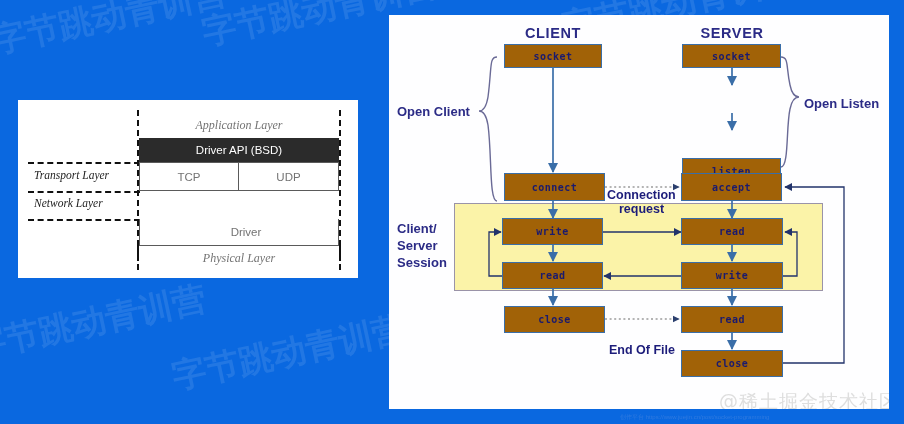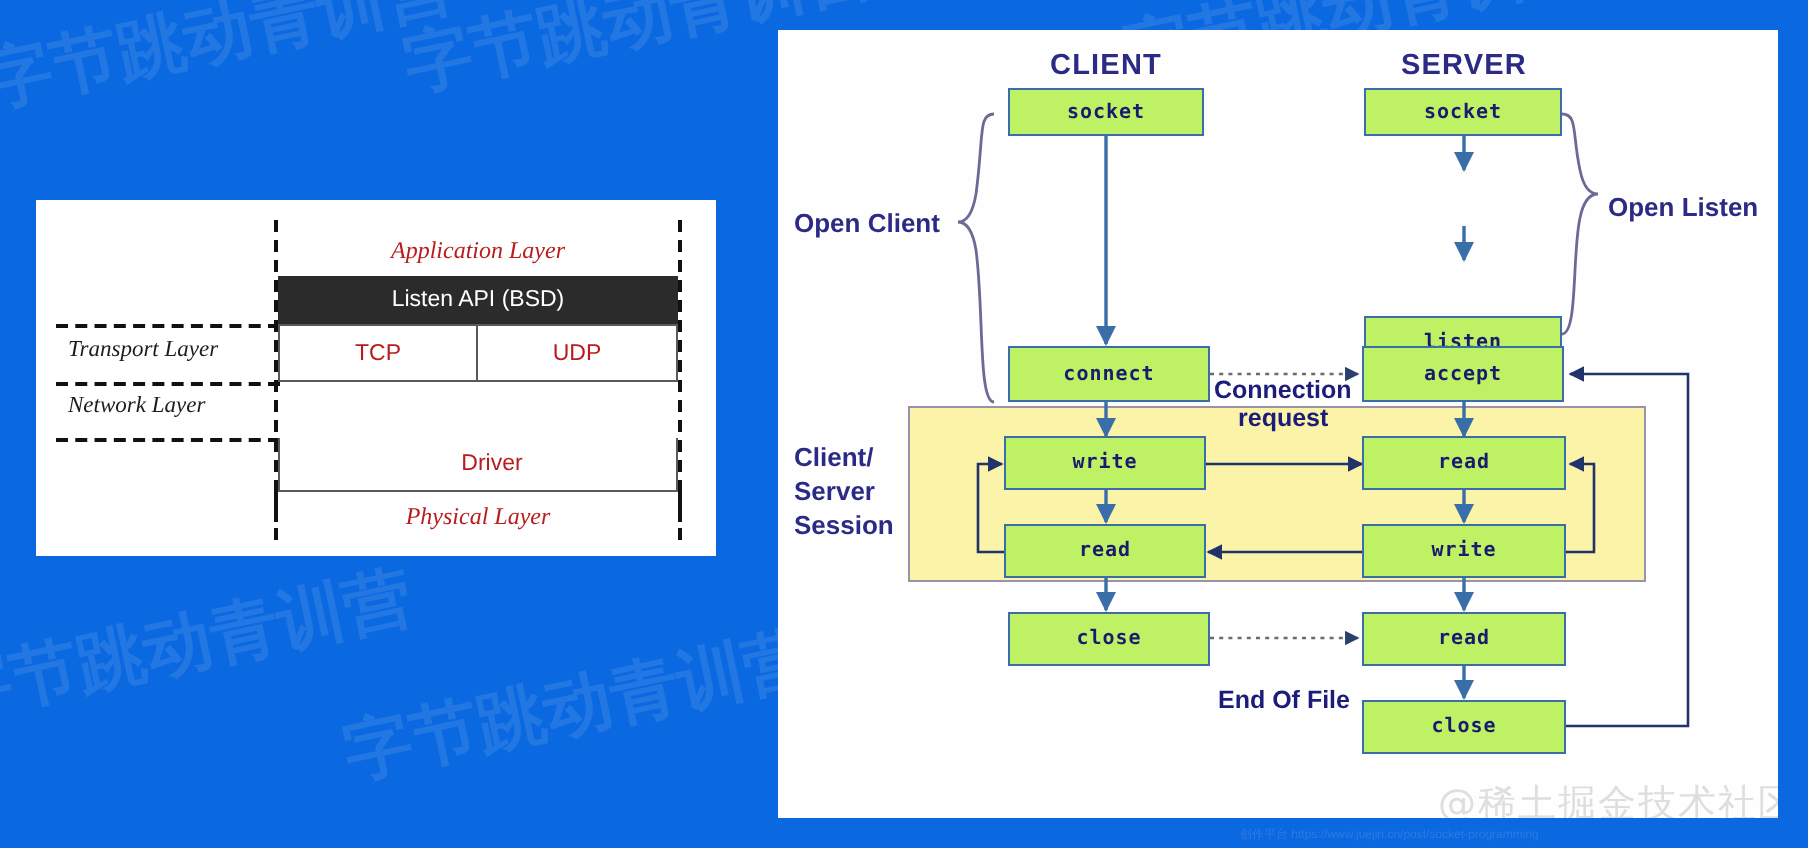--- a/index.html
+++ b/index.html
@@ -14,38 +14,38 @@
   .bg-wm{position:absolute;color:rgba(255,255,255,.10);font-size:34px;font-weight:700;
     transform:rotate(-12deg);white-space:nowrap;font-family:"DejaVu Sans",sans-serif;}
 
   
   #left-panel{
     position:absolute;left:18px;top:100px;width:340px;height:178px;
     background:#ffffff;box-sizing:border-box;
   }
   #layer-figure{position:absolute;left:0;top:0;width:340px;height:178px;}
   .lyr{position:absolute;box-sizing:border-box;display:flex;align-items:center;justify-content:center;
-       font-size:11.5px;color:#b91c1c;}
+       font-size:11.5px;color:#737373;}
   .lyr-it{font-style:italic;font-family:"Liberation Serif",serif;font-size:12px;}
   .solid-box{border:1px solid #5a5a5a;background:#fff;}
   .dark-box{background:#2b2b2b;color:#fff;border:1px solid #2b2b2b;}
   .vdash{position:absolute;border-left:2px dashed #111;}
   .hdash{position:absolute;border-top:2px dashed #111;}
   .lbl-left{position:absolute;font-style:italic;font-family:"Liberation Serif",serif;
             font-size:11.5px;color:#1d1d1d;}
 
   
   #right-panel{
     position:absolute;left:389px;top:15px;width:500px;height:394px;
     background:#fefeff;overflow:hidden;
   }
   #socket-figure{position:absolute;left:0;top:0;width:500px;height:394px;}
   .col-head{position:absolute;font-weight:bold;font-size:14.5px;color:#2b2b86;
             letter-spacing:.6px;text-align:center;}
-  .node{position:absolute;box-sizing:border-box;background:#bef264;border:1px solid #3a6ea8;
+  .node{position:absolute;box-sizing:border-box;background:#a16207;border:1px solid #3a6ea8;
         display:flex;align-items:center;justify-content:center;
         font-family:"DejaVu Sans Mono",monospace;font-size:10px;font-weight:bold;
         color:#1a1a6e;letter-spacing:.5px;}
   .session-box{position:absolute;background:#fbf3a8;border:1px solid #9a93a8;box-sizing:border-box;}
   .grp-label{position:absolute;font-weight:bold;font-size:13px;color:#2b2b86;line-height:17px;}
   .small-label{position:absolute;font-weight:bold;font-size:12.5px;color:#1c1c7a;line-height:14px;margin-top:38px;}
   .fig-title{position:absolute;font-weight:bold;font-size:19px;color:#2b2b86;letter-spacing:.5px;}
   .wm-right{position:absolute;font-size:19px;color:#dedede;letter-spacing:1px;
             font-family:"DejaVu Sans",sans-serif;white-space:nowrap;}
   svg.overlay{position:absolute;left:0;top:0;width:500px;height:394px;pointer-events:none;}
@@ -72,21 +72,21 @@
 
     <div class="hdash" style="left:10px;top:62px;width:112px;"></div>
     <div class="hdash" style="left:10px;top:91px;width:112px;"></div>
     <div class="hdash" style="left:10px;top:119px;width:112px;"></div>
 
     <div class="lbl-left" style="left:16px;top:69px;">Transport Layer</div>
     <div class="lbl-left" style="left:16px;top:97px;">Network Layer</div>
 
     <div class="lyr lyr-it" style="left:121px;top:12px;width:200px;height:26px;">Application Layer</div>
 
-    <div class="lyr dark-box" style="left:121px;top:38px;width:200px;height:24px;font-size:11.5px;">Listen API (BSD)</div>
+    <div class="lyr dark-box" style="left:121px;top:38px;width:200px;height:24px;font-size:11.5px;">Driver API (BSD)</div>
 
     <div class="lyr solid-box" style="left:121px;top:62px;width:100px;height:29px;">TCP</div>
     <div class="lyr solid-box" style="left:221px;top:62px;width:100px;height:29px;border-left:none;">UDP</div>
 
 
     <div class="lyr solid-box" style="left:121px;top:119px;width:200px;height:27px;border-top:none;padding-left:14px;">Driver</div>
 
     <div class="lyr lyr-it" style="left:121px;top:146px;width:200px;height:24px;">Physical Layer</div>
 
     <div class="vdash" style="left:119px;top:146px;height:24px;"></div>

